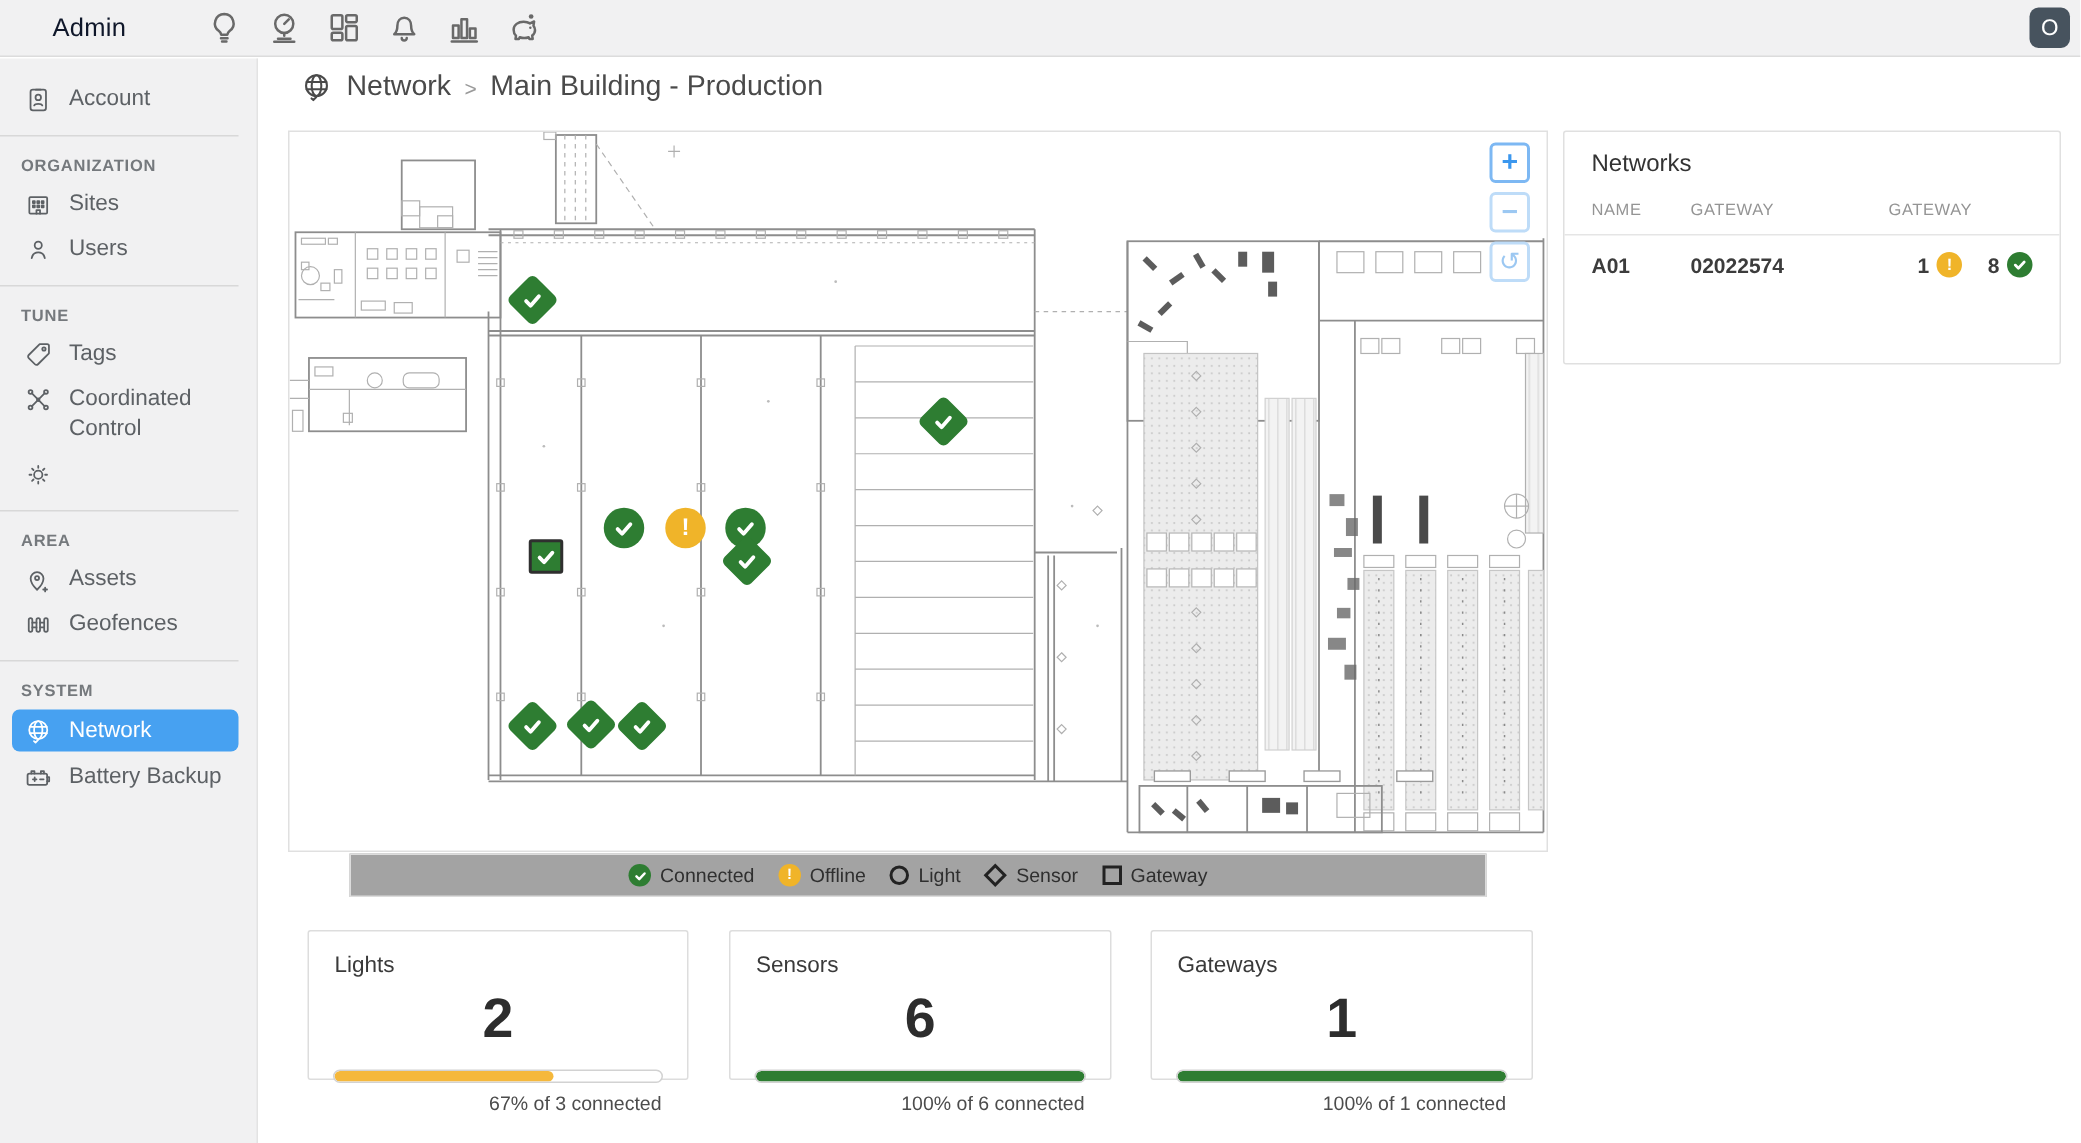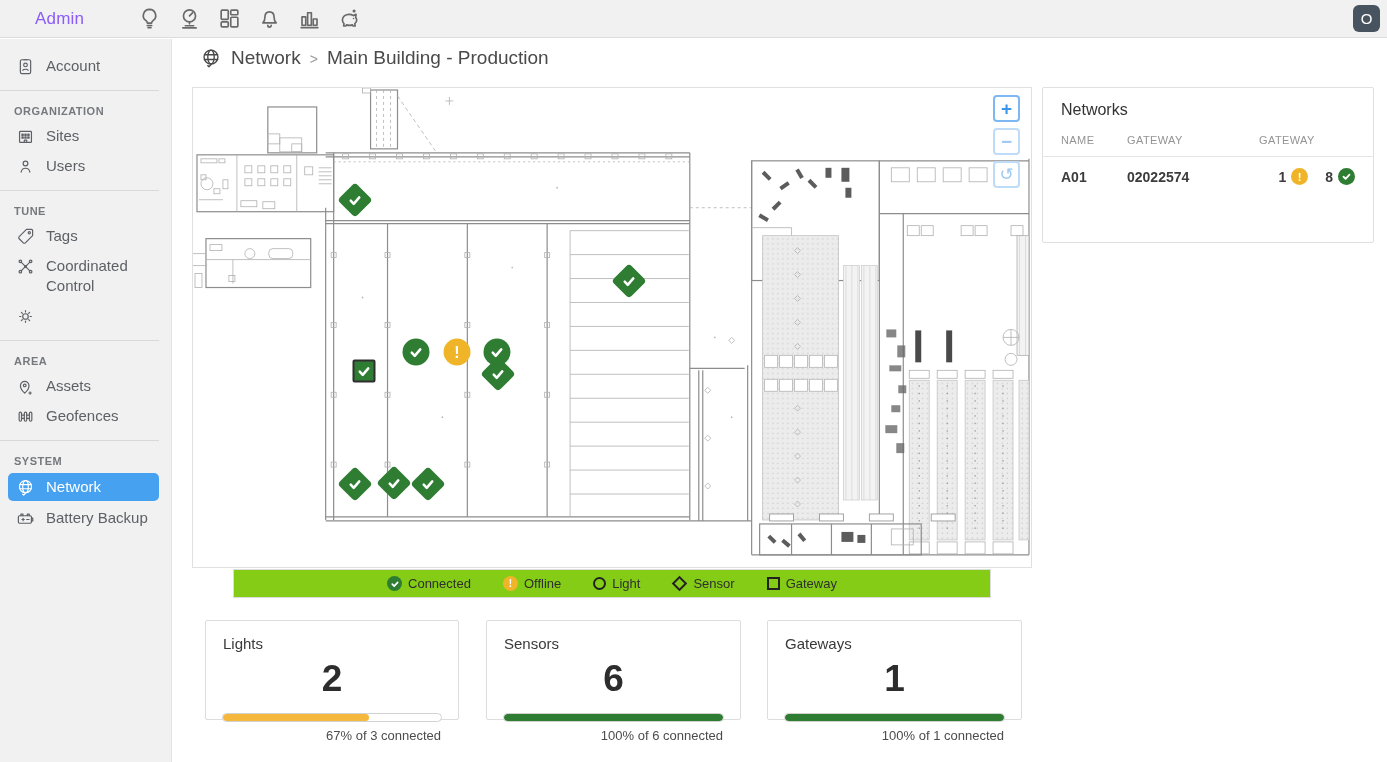--- a/index.html
+++ b/index.html
@@ -1,20 +1,20 @@
 <!DOCTYPE html>
 <html><head>
 <meta charset="utf-8">
 <style>
   * { margin:0; padding:0; box-sizing:border-box; }
   html,body { width:1387px; height:762px; background:#fff; font-family:"Liberation Sans",sans-serif; overflow:hidden; position:relative; }
 
   
   .topbar { position:absolute; left:0; top:0; width:1387px; height:38px; background:#f1f1f2; border-bottom:1px solid #dcdcdc; display:flex; align-items:center; z-index:20; }
-  .topbar-title { margin-left:35px; font-size:17px; color:#8b5cf6; letter-spacing:.2px; }
+  .topbar-title { margin-left:35px; font-size:17px; color:#0f172a; letter-spacing:.2px; }
   .topbar-icons { display:flex; align-items:center; gap:10px; margin-left:50px; }
   .tbtn { width:30px; height:30px; display:flex; align-items:center; justify-content:center; color:#696969; background:none; border:none; cursor:pointer; }
   .tic { width:25px; height:25px; stroke:currentColor; fill:none; stroke-width:1.6; stroke-linecap:round; stroke-linejoin:round; }
   .avatar { margin-left:auto; margin-right:7px; width:27px; height:27px; border-radius:6px; background:#47535e; color:#fff; font-size:15px; display:flex; align-items:center; justify-content:center; border:none; cursor:pointer; }
 
   
   .sidebar { position:absolute; left:0; top:39px; width:172px; bottom:0; background:#f1f1f2; border-right:1px solid #e3e3e3; padding-top:12px; }
   .side-item { display:flex; gap:11px; align-items:flex-start; padding:5px 6px 5px 16px; color:#5d6165; font-size:15px; line-height:20px; cursor:pointer; }
   .sic { width:19px; height:19px; flex:none; margin-top:1px; stroke:currentColor; fill:none; stroke-width:1.5; stroke-linecap:round; stroke-linejoin:round; }
   .side-divider { height:1px; background:#d8d8d8; margin:9px 12px 2px 0; }
@@ -44,21 +44,21 @@
   .marker .shape { position:absolute; inset:0; background:#2e7d32; }
   .marker.light .shape { border-radius:50%; }
   .marker.offline .shape { background:#f0b429; }
   .marker.sensor { width:35px; height:35px; }
   .marker.sensor .shape { inset:5px; transform:rotate(45deg); border-radius:4px; }
   .marker.gateway .shape { inset:2px; border:2.5px solid #2f2f2f; border-radius:2px; }
   .mark { position:relative; width:17px; height:17px; z-index:2; }
   .excl { color:#fff; font-weight:bold; font-size:16px; line-height:17px; text-align:center; width:17px; }
 
   
-  .legend { position:absolute; left:233px; top:569px; width:758px; height:29px; border:1px solid #dcdcdc; background:#84cc16; display:flex; align-items:center; justify-content:center; gap:32px; font-size:13px; color:#2f2f2f;text-align:center; }
+  .legend { position:absolute; left:233px; top:569px; width:758px; height:29px; border:1px solid #dcdcdc; background:#a3a3a3; display:flex; align-items:center; justify-content:center; gap:16px; font-size:13px; color:#2f2f2f;text-align:center; }
   .lg-item { display:flex; align-items:center; gap:6px; }
   .lg-dot { width:15px; height:15px; border-radius:50%; display:flex; align-items:center; justify-content:center; color:#fff; }
   .lg-dot.ok { background:#2e7d32; }
   .lg-dot.warn { background:#f0b429; font-weight:bold; font-size:10px; }
   .lg-ring { width:13px; height:13px; border:2.4px solid #222; border-radius:50%; }
   .lg-diamond { width:11px; height:11px; border:2.4px solid #222; transform:rotate(45deg); margin:0 2px; }
   .lg-square { width:13px; height:13px; border:2.4px solid #222; }
   .lg-check { width:10px; height:10px; }
 
   

